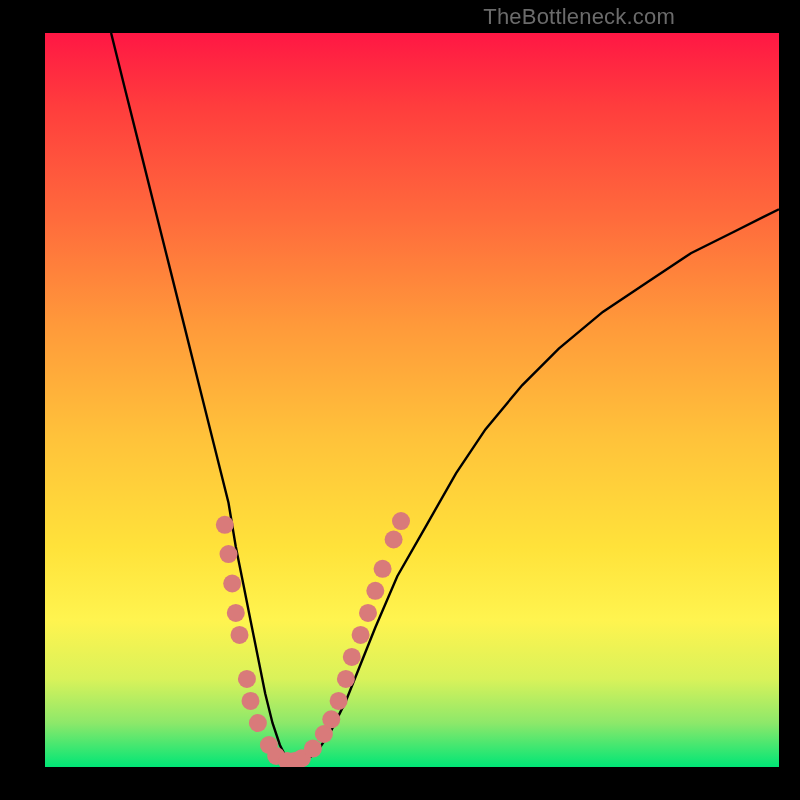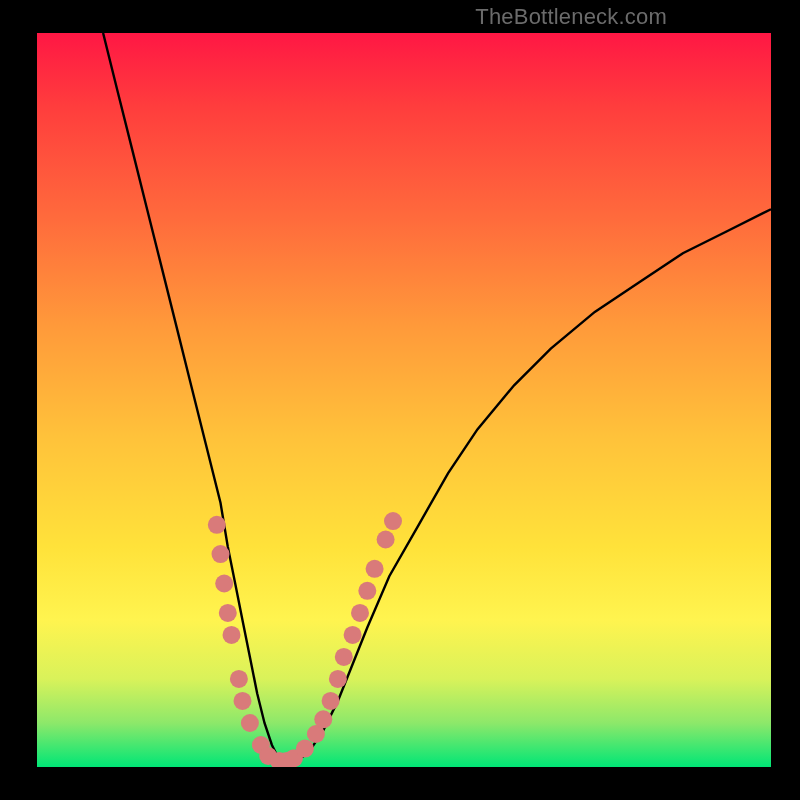--- a/index.html
+++ b/index.html
@@ -6,21 +6,21 @@
     margin: 0;
     padding: 0;
     width: 800px;
     height: 800px;
     overflow: hidden;
     background: #000;
     font-family: Arial, Helvetica, sans-serif;
   }
   .frame {
     position: absolute;
-    left: 4px;
+    left: 12px;
     top: 0;
     width: 673px;
     height: 800px;
     background: #000;
   }
   .plot-area {
     position: absolute;
     left: 33px;
     top: 33px;
     width: 734px;

